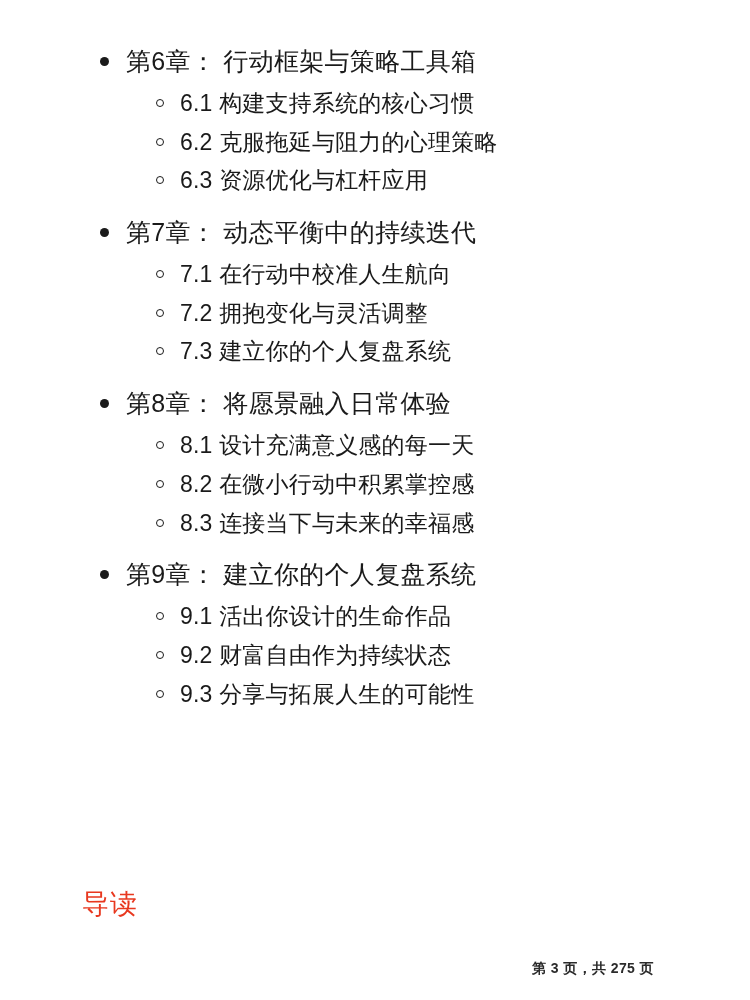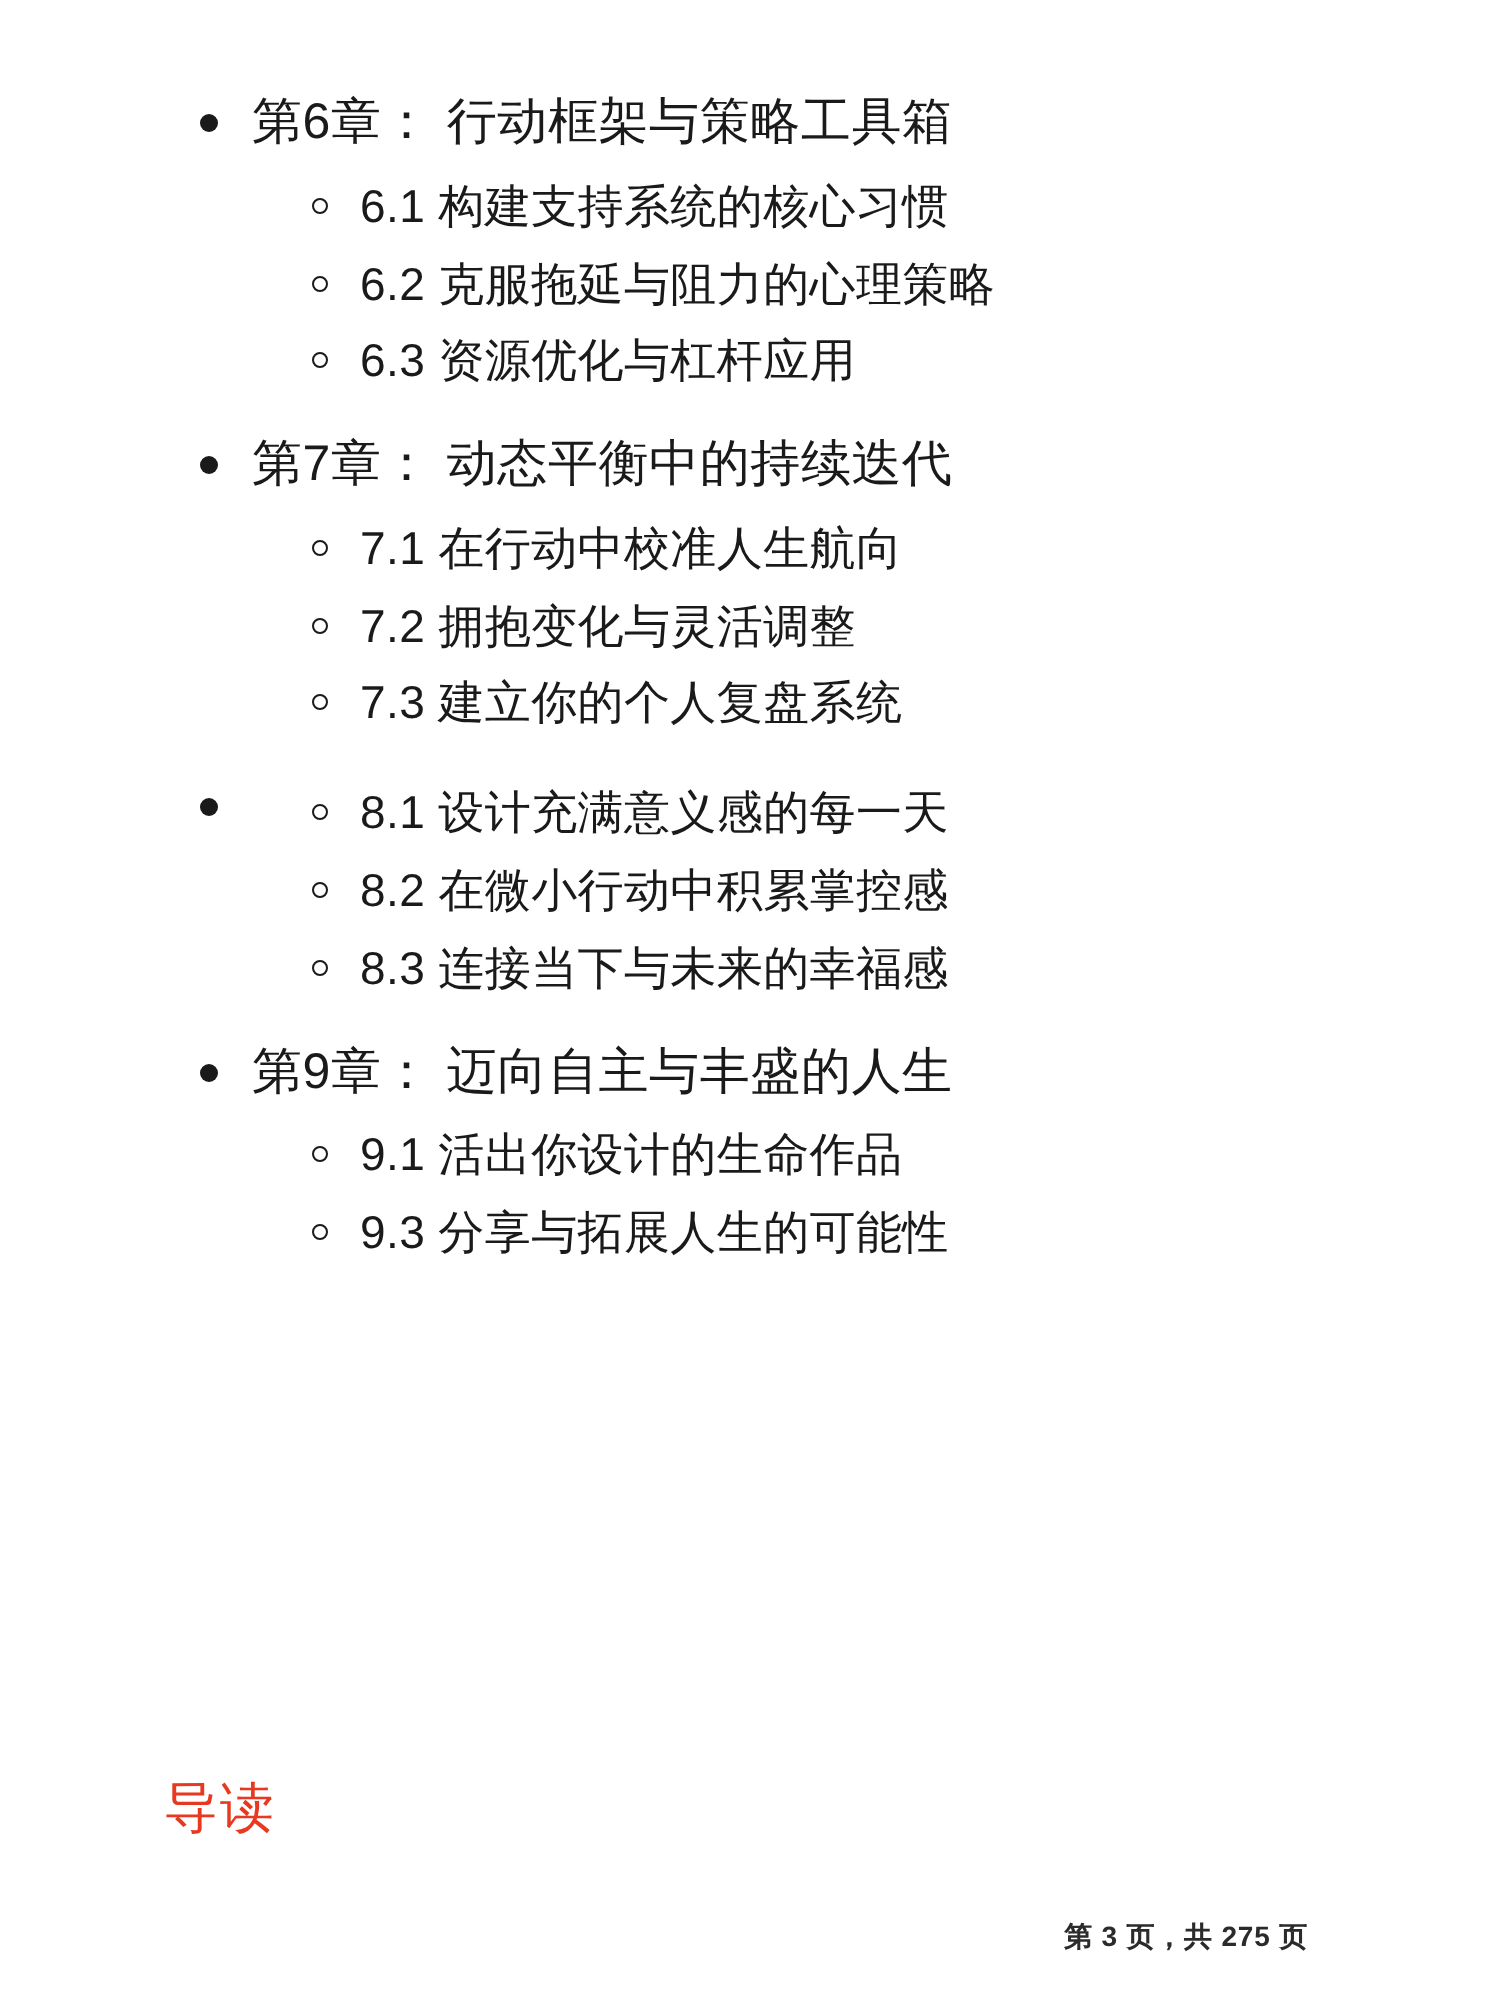--- a/index.html
+++ b/index.html
@@ -154,49 +154,54 @@
         <li class="section-line">
           <span class="bullet-hollow"></span>
           <span class="section-title">7.3 建立你的个人复盘系统</span>
         </li>
       </ul>
     </li>
 
     <li class="chapter">
       <div class="chapter-line">
         <span class="bullet-filled"></span>
+        <span class="chapter-title">第8章： 将愿景融入日常体验</span>
       </div>
       <ul class="sections">
         <li class="section-line">
           <span class="bullet-hollow"></span>
           <span class="section-title">8.1 设计充满意义感的每一天</span>
         </li>
         <li class="section-line">
           <span class="bullet-hollow"></span>
           <span class="section-title">8.2 在微小行动中积累掌控感</span>
         </li>
         <li class="section-line">
           <span class="bullet-hollow"></span>
           <span class="section-title">8.3 连接当下与未来的幸福感</span>
         </li>
       </ul>
     </li>
 
     <li class="chapter">
       <div class="chapter-line">
         <span class="bullet-filled"></span>
-        <span class="chapter-title">第9章： 迈向自主与丰盛的人生</span>
+        <span class="chapter-title">第9章： 建立你的个人复盘系统</span>
       </div>
       <ul class="sections">
         <li class="section-line">
           <span class="bullet-hollow"></span>
           <span class="section-title">9.1 活出你设计的生命作品</span>
         </li>
         <li class="section-line">
           <span class="bullet-hollow"></span>
+          <span class="section-title">9.2 财富自由作为持续状态</span>
+        </li>
+        <li class="section-line">
+          <span class="bullet-hollow"></span>
           <span class="section-title">9.3 分享与拓展人生的可能性</span>
         </li>
       </ul>
     </li>
 
   </ul>
 
   <div class="guide-heading">导读</div>
 
   <div class="page-footer">第 3 页，共 275 页</div>

